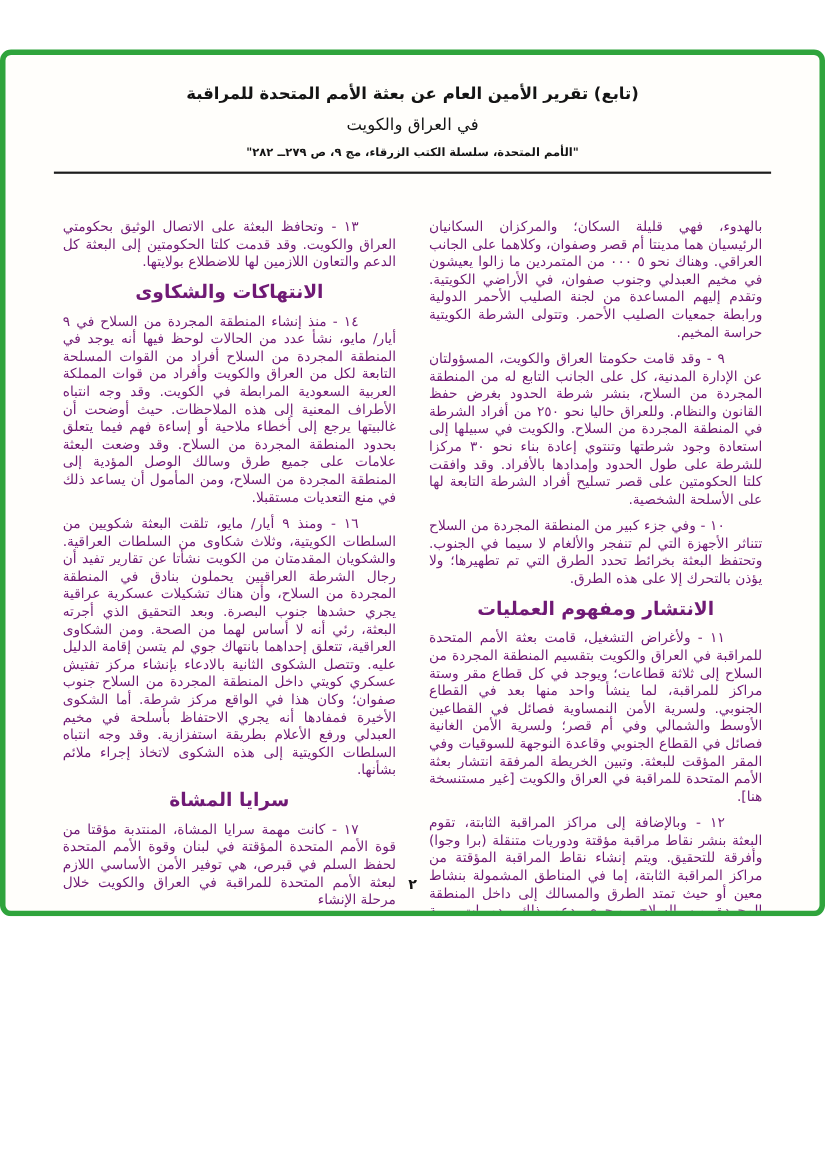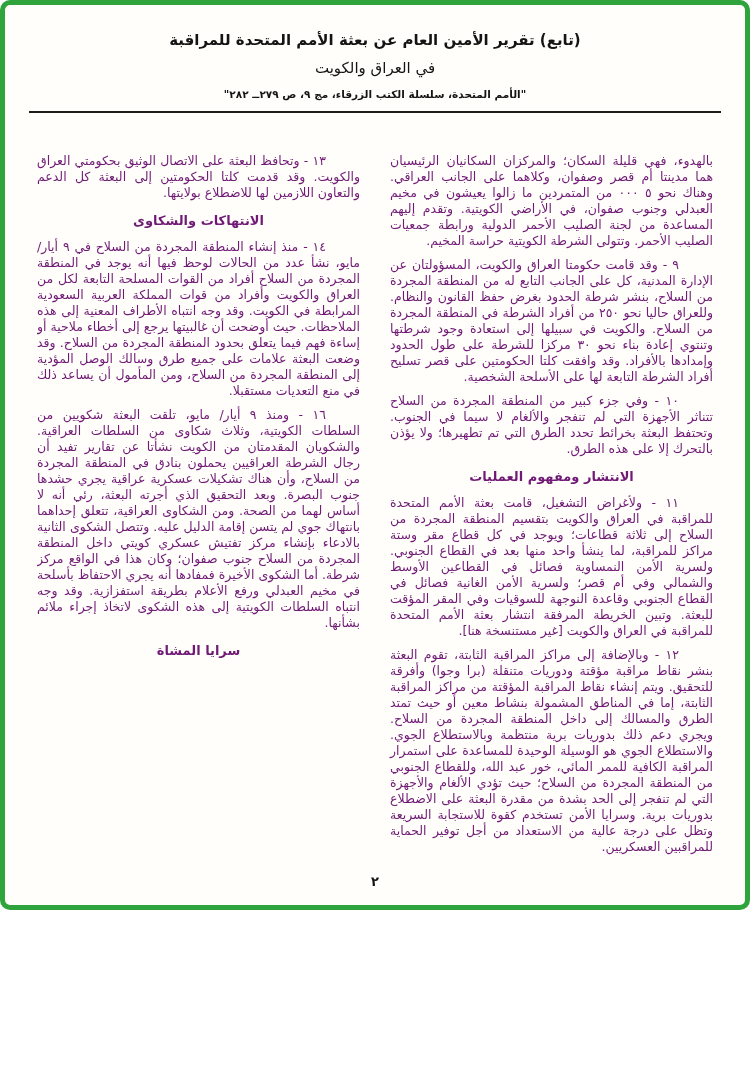--- a/index.html
+++ b/index.html
@@ -1,40 +1,40 @@
 <!DOCTYPE html>
 <html lang="ar" style="--green: #2fa43c;"><head>
 <meta charset="utf-8">
 <style>
   :root { --green:#2fa43c; --ink:#141414; }
   html,body { margin:0; padding:0; background:#ffffff; }
   .page {
-    width:750px; height:910px; box-sizing:border-box;
+    width:750px; height:788px; box-sizing:border-box;
     border:5px solid var(--green); border-radius:10px;
     background:#fffefb; position:relative; overflow:hidden;
-    padding:26px 32px 0;
-    font-family:"DejaVu Sans", sans-serif; color:var(--ink);
+    padding:26px 52px 0;
+    font-family:"DejaVu Sans", sans-serif; color:var(--ink);margin-top:45px;
   }
   .header { text-align:center; direction:rtl; }
   .title1 { font-size:15px; font-weight:bold; line-height:1.3; }
   .title2 { font-size:15px; font-weight:normal; margin-top:8px; }
   .source { font-size:10.5px; font-weight:bold; margin-top:11px; letter-spacing:.2px; }
   .rule { border:0; border-top:2px solid #1c1c1c; margin:11px -8px 0; }
   .columns {
     display:flex; direction:rtl; gap:30px; margin-top:40px;
     height:810px; overflow:hidden;
   }
   .col {
     flex:1; min-width:0; text-align:justify; direction:rtl;
     font-size:12.5px; line-height:16px; color:#701a75;
   }
   .col p { margin:0 0 8px; }
   .col p.indent { text-indent:34px; }
   .colhead {
-    font-weight:bold; text-align:center; font-size:13px;
+    font-weight:bold; text-align:center; font-size:17px;
     margin:12px 0 10px;
   }
   .page-number {
     position:absolute; bottom:16px; left:0; right:0;
     text-align:center; font-size:13px; font-weight:bold; direction:rtl;
   }
 </style>
 </head>
 <body>
 
@@ -58,19 +58,20 @@
       <p class="indent">١١ -   ولأغراض التشغيل، قامت بعثة الأمم المتحدة للمراقبة في العراق والكويت بتقسيم المنطقة المجردة من السلاح إلى ثلاثة قطاعات؛ ويوجد في كل قطاع مقر وستة مراكز للمراقبة، لما ينشأ واحد منها بعد في القطاع الجنوبي. ولسرية الأمن النمساوية فصائل في القطاعين الأوسط والشمالي وفي أم قصر؛ ولسرية الأمن الغانية فصائل في القطاع الجنوبي وقاعدة النوجهة للسوقيات وفي المقر المؤقت للبعثة. وتبين الخريطة المرفقة انتشار بعثة الأمم المتحدة للمراقبة في العراق والكويت [غير مستنسخة هنا].</p>
       <p class="indent">١٢ -   وبالإضافة إلى مراكز المراقبة الثابتة، تقوم البعثة بنشر نقاط مراقبة مؤقتة ودوريات متنقلة (برا وجوا) وأفرقة للتحقيق. ويتم إنشاء نقاط المراقبة المؤقتة من مراكز المراقبة الثابتة، إما في المناطق المشمولة بنشاط معين أو حيث تمتد الطرق والمسالك إلى داخل المنطقة المجردة من السلاح. ويجري دعم ذلك بدوريات برية منتظمة وبالاستطلاع الجوي. والاستطلاع الجوي هو الوسيلة الوحيدة للمساعدة على استمرار المراقبة الكافية للممر المائي، خور عبد الله، وللقطاع الجنوبي من المنطقة المجردة من السلاح؛ حيث تؤدي الألغام والأجهزة التي لم تنفجر إلى الحد بشدة من مقدرة البعثة على الاضطلاع بدوريات برية. وسرايا الأمن تستخدم كقوة للاستجابة السريعة وتظل على درجة عالية من الاستعداد من أجل توفير الحماية للمراقبين العسكريين.</p>
     </div>
 
     <div class="col">
       <p class="indent">١٣ -   وتحافظ البعثة على الاتصال الوثيق بحكومتي العراق والكويت. وقد قدمت كلتا الحكومتين إلى البعثة كل الدعم والتعاون اللازمين لها للاضطلاع بولايتها.</p>
       <div class="colhead">الانتهاكات والشكاوى</div>
       <p class="indent">١٤ -   منذ إنشاء المنطقة المجردة من السلاح في ٩ أيار/ مايو، نشأ عدد من الحالات لوحظ فيها أنه يوجد في المنطقة المجردة من السلاح أفراد من القوات المسلحة التابعة لكل من العراق والكويت وأفراد من قوات المملكة العربية السعودية المرابطة في الكويت. وقد وجه انتباه الأطراف المعنية إلى هذه الملاحظات. حيث أوضحت أن غالبيتها يرجع إلى أخطاء ملاحية أو إساءة فهم فيما يتعلق بحدود المنطقة المجردة من السلاح. وقد وضعت البعثة علامات على جميع طرق وسالك الوصل المؤدية إلى المنطقة المجردة من السلاح، ومن المأمول أن يساعد ذلك في منع التعديات مستقبلا.</p>
       <p class="indent">١٦ -   ومنذ ٩ أيار/ مايو، تلقت البعثة شكويين من السلطات الكويتية، وثلاث شكاوى من السلطات العراقية. والشكويان المقدمتان من الكويت نشأتا عن تقارير تفيد أن رجال الشرطة العراقيين يحملون بنادق في المنطقة المجردة من السلاح، وأن هناك تشكيلات عسكرية عراقية يجري حشدها جنوب البصرة. وبعد التحقيق الذي أجرته البعثة، رئي أنه لا أساس لهما من الصحة. ومن الشكاوى العراقية، تتعلق إحداهما بانتهاك جوي لم يتسن إقامة الدليل عليه. وتتصل الشكوى الثانية بالادعاء بإنشاء مركز تفتيش عسكري كويتي داخل المنطقة المجردة من السلاح جنوب صفوان؛ وكان هذا في الواقع مركز شرطة. أما الشكوى الأخيرة فمفادها أنه يجري الاحتفاظ بأسلحة في مخيم العبدلي ورفع الأعلام بطريقة استفزازية. وقد وجه انتباه السلطات الكويتية إلى هذه الشكوى لاتخاذ إجراء ملائم بشأنها.</p>
       <div class="colhead">سرايا المشاة</div>
+      <p class="indent">١٧ -   كانت مهمة سرايا المشاة، المنتدبة مؤقتا من قوة الأمم المتحدة المؤقتة في لبنان وقوة الأمم المتحدة لحفظ السلم في قبرص، هي توفير الأمن الأساسي اللازم لبعثة الأمم المتحدة للمراقبة في العراق والكويت خلال مرحلة الإنشاء</p>
     </div>
 
   </div>
 
   <div class="page-number">٢</div>
 
 </div>
 
 </body></html>

